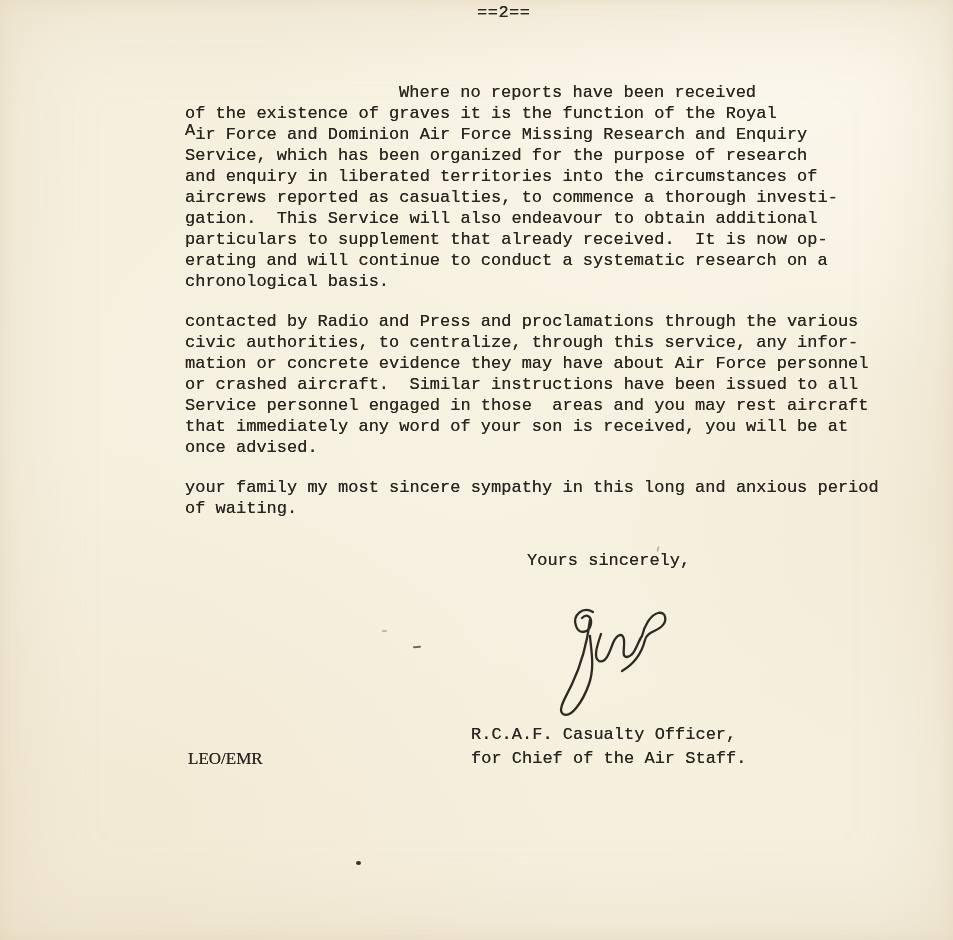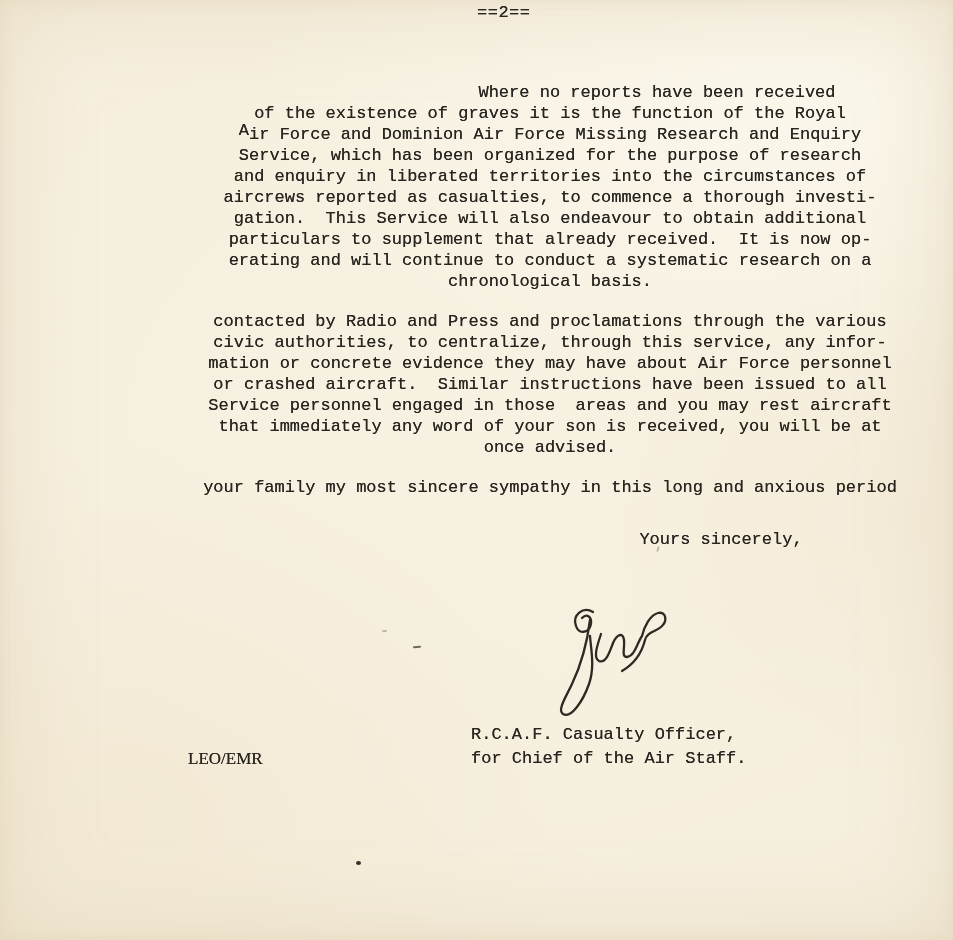--- a/index.html
+++ b/index.html
@@ -33,21 +33,20 @@
     position: absolute;
     left: 477px;
     top: 2px;
     letter-spacing: 0.5px;
   }
   .letter-body {
     position: absolute;
     left: 185px;
     top: 82px;
     width: 730px;
-    text-align: center;
   }
   .line {
     white-space: pre;
     height: 21px;
   }
   .para + .para { margin-top: 19px; }
   .indent-a { padding-left: 214px; }
   .indent-b { padding-left: 207px; }
   .raised {
     position: relative;
@@ -142,20 +141,21 @@
       <div class="line">civic authorities, to centralize, through this service, any infor-</div>
       <div class="line">mation or concrete evidence they may have about Air Force personnel</div>
       <div class="line">or crashed aircraft.  Similar instructions have been issued to all</div>
       <div class="line">Service personnel engaged in those  areas and you may rest aircraft</div>
       <div class="line">that immediately any word of your son is received, you will be at</div>
       <div class="line">once advised.</div>
     </div>
 
     <div class="para">
       <div class="line">your family my most sincere sympathy in this long and anxious period</div>
+      <div class="line">of waiting.</div>
     </div>
 
     <div class="closing">Yours sincerely,</div>
   </div>
 
   <svg class="signature" width="130" height="120" viewBox="0 0 130 120" aria-hidden="true">
     <path d="M 48 12 C 38 6, 27 15, 31 26 C 34 35, 44 33, 46 24 C 47 17, 42 13, 37 18"></path>
     <path d="M 45 20 C 42 44, 37 63, 27 84 C 21 97, 12 110, 18 114 C 26 119, 38 101, 44 84 C 50 67, 46 50, 45 36"></path>
     <path d="M 56 34 C 52 46, 48 58, 54 61 C 61 64, 65 51, 68 43 C 72 34, 78 32, 79 40 C 80 48, 76 57, 82 57 C 90 56, 92 43, 97 36 C 99 27, 105 15, 113 13 C 121 11, 123 21, 116 27 C 110 32, 102 32, 100 40 C 97 52, 89 64, 77 71"></path>
   </svg>

